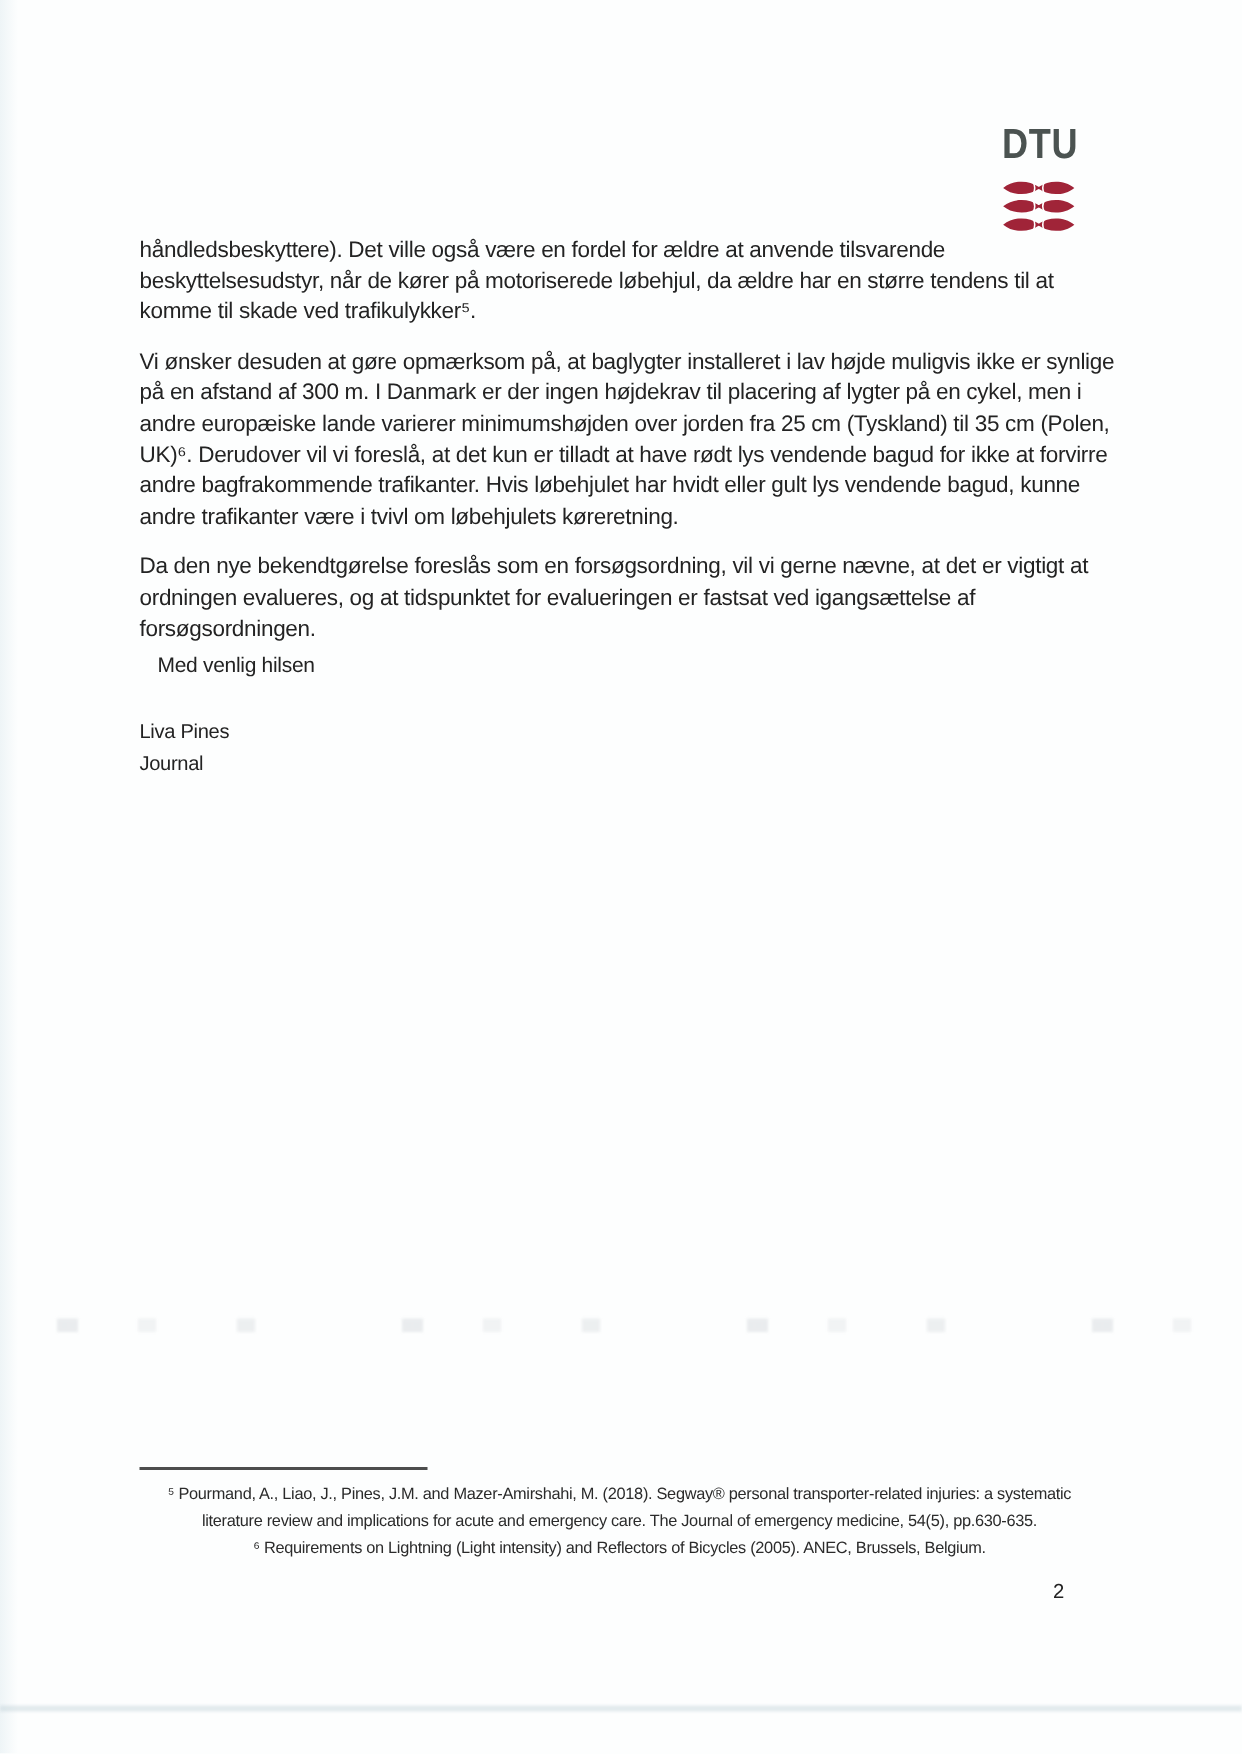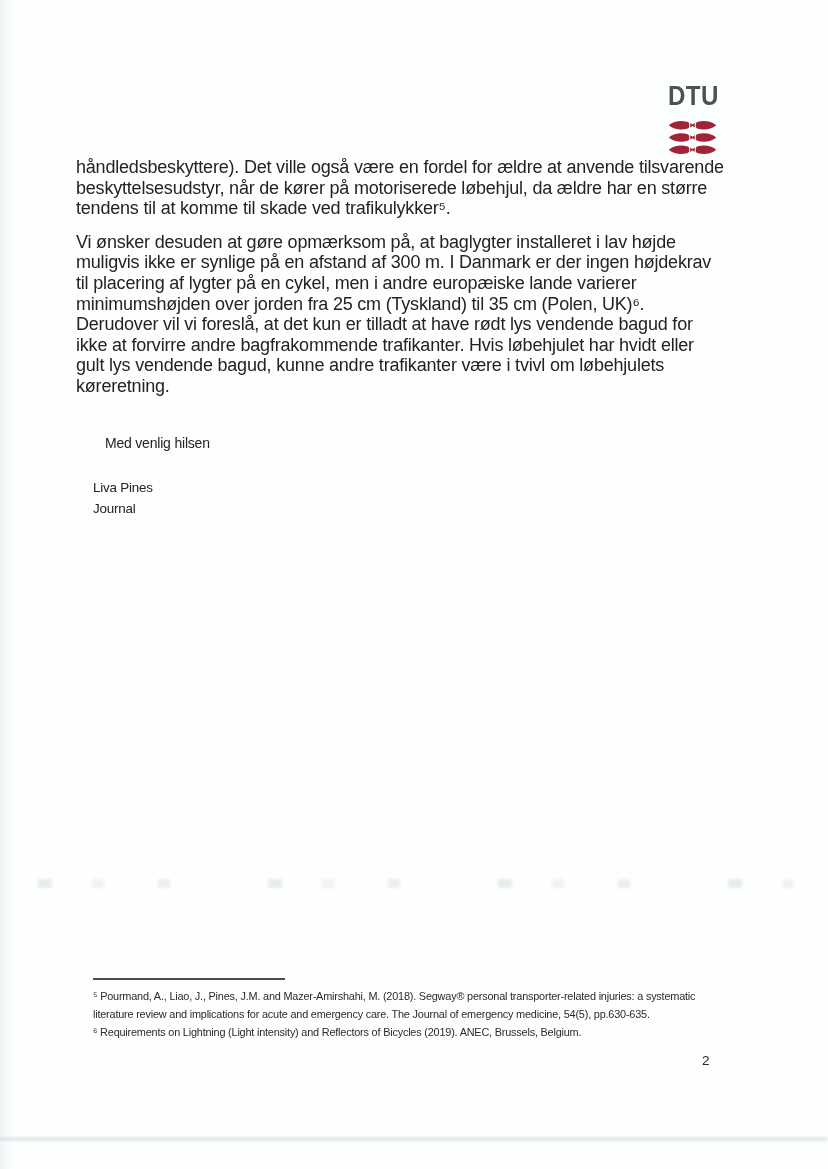--- a/index.html
+++ b/index.html
@@ -38,37 +38,38 @@
   .logo { position: absolute; left: 668px; top: 82px; width: 60px; }
   .logo-text {
     font-weight: 700; font-size: 28px; line-height: 28px;
     letter-spacing: 0.5px; color: #4b5351;
     transform: scaleX(0.86); transform-origin: left center;
   }
   .logo-waves { display: block; margin-top: 7px; }
 
   
   .body-text {
-    position: absolute; left: 76px; top: 157px; width: 650px;
-    font-size: 18px; line-height: 20.6px; letter-spacing: -0.2px;
+    position: absolute; left: 93px; top: 157px; width: 650px;
+    font-size: 15px; line-height: 20.6px; letter-spacing: -0.2px;
   }
   .body-text p { margin: 0 0 13px 0; }
 
   .closing { position: absolute; left: 93px; top: 423px; font-size: 14px; letter-spacing: -0.2px; margin: 12px; }
   .signature { position: absolute; left: 93px; top: 478px; font-size: 13.4px; line-height: 20.6px; letter-spacing: -0.2px; }
 
   
   .footnote-rule {
     position: absolute; left: 93px; top: 978px;
     width: 192px; height: 2px; background: #4d4d4d;
   }
   .footnotes {
     position: absolute; left: 93px; top: 987px; width: 640px;
     font-size: 10.9px; line-height: 18px; letter-spacing: -0.2px;
     color: #2b2b2b;
+    text-align: center;
   }
   .footnotes p { margin: 0; }
 
   .page-number { position: absolute; left: 702px; top: 1053px; font-size: 13.5px; }
 </style>
 </head>
 <body>
 
 <div class="sheet">
 
@@ -88,35 +89,36 @@
         <use href="#wave" y="0"></use>
         <use href="#wave" y="16"></use>
         <use href="#wave" y="32"></use>
       </g>
     </svg>
   </div>
 
   <div class="body-text">
     <p>håndledsbeskyttere). Det ville også være en fordel for ældre at anvende tilsvarende beskyttelsesudstyr, når de kører på motoriserede løbehjul, da ældre har en større tendens til at komme til skade ved trafikulykker⁵.</p>
     <p>Vi ønsker desuden at gøre opmærksom på, at baglygter installeret i lav højde muligvis ikke er synlige på en afstand af 300 m. I Danmark er der ingen højdekrav til placering af lygter på en cykel, men i andre europæiske lande varierer minimumshøjden over jorden fra 25 cm (Tyskland) til 35 cm (Polen, UK)⁶. Derudover vil vi foreslå, at det kun er tilladt at have rødt lys vendende bagud for ikke at forvirre andre bagfrakommende trafikanter. Hvis løbehjulet har hvidt eller gult lys vendende bagud, kunne andre trafikanter være i tvivl om løbehjulets køreretning.</p>
+    <p>Da den nye bekendtgørelse foreslås som en forsøgsordning, vil vi gerne nævne, at det er vigtigt at ordningen evalueres, og at tidspunktet for evalueringen er fastsat ved igangsættelse af forsøgsordningen.</p>
   </div>
 
   <p class="closing">Med venlig hilsen</p>
 
   <div class="signature">
     <div>Liva Pines</div>
     <div>Journal</div>
   </div>
 
   <div class="artifact"></div>
 
   <div class="footnote-rule"></div>
 
   <div class="footnotes">
     <p>⁵ Pourmand, A., Liao, J., Pines, J.M. and Mazer-Amirshahi, M. (2018). Segway® personal transporter-related injuries: a systematic literature review and implications for acute and emergency care. The Journal of emergency medicine, 54(5), pp.630-635.</p>
-    <p>⁶ Requirements on Lightning (Light intensity) and Reflectors of Bicycles (2019). ANEC, Brussels, Belgium.</p>
+    <p>⁶ Requirements on Lightning (Light intensity) and Reflectors of Bicycles (2005). ANEC, Brussels, Belgium.</p>
   </div>
 
   <div class="page-number">2</div>
 
   <div class="bottom-edge"></div>
 
 </div>
 
 </body></html>

